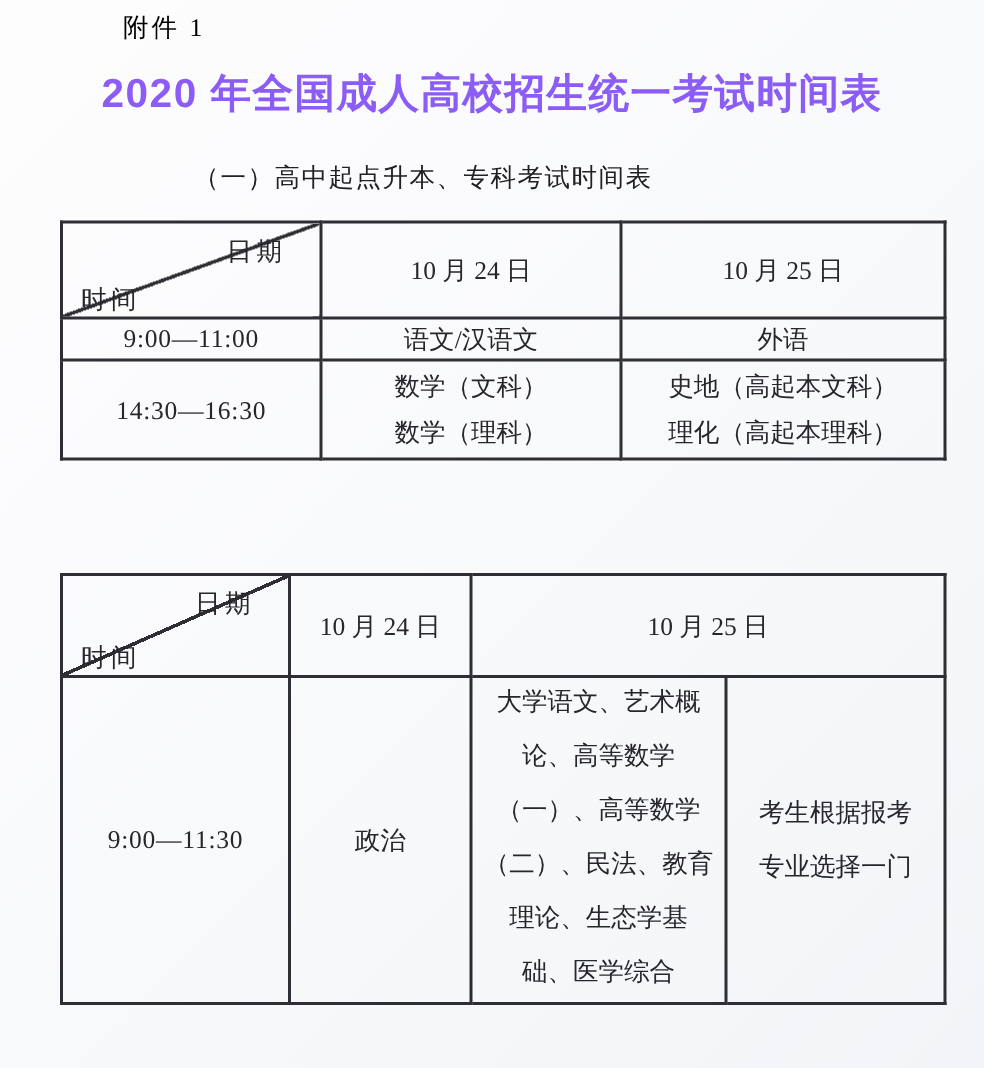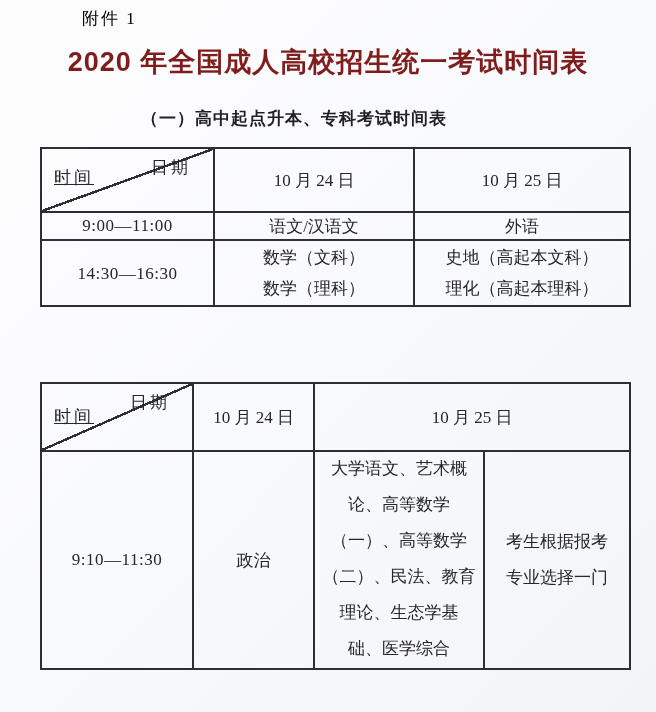--- a/index.html
+++ b/index.html
@@ -13,25 +13,25 @@
   }
   .page{position:absolute;inset:0;}
   .attachment{
     position:absolute;left:42px;top:7px;
     font-size:17px;letter-spacing:2px;color:#000000;margin-left:40px;
   }
   .title{
     position:absolute;left:0;top:44px;width:656px;
     text-align:center;font-size:27px;font-weight:bold;
     font-family:"Liberation Sans","DejaVu Sans",sans-serif;
-    letter-spacing:1px;color:#7f1d1d;margin:0;
+    letter-spacing:1px;color:#8b5cf6;margin:0;
   }
   .caption{
-    position:absolute;left:12px;width:564px;text-align:center;
-    font-size:17px;font-weight:bold;color:#202026;letter-spacing:1px;
+    position:absolute;left:0;width:564px;text-align:center;
+    font-size:17px;font-weight:normal;color:#202026;letter-spacing:1px;
   }
   .caption1{top:107px;}
   .caption2{top:346px;}
   table.t{
     position:absolute;left:40px;
     border-collapse:collapse;table-layout:fixed;
     font-size:17px;color:#26262c;
   }
   table.t1{top:147px;width:589px;}
   table.t2{top:382px;width:589px;}
@@ -51,21 +51,21 @@
   td.corner{
     position:relative;
     background-image:linear-gradient(to bottom right,
       transparent calc(50% - 1.2px),
       #2e2e34 calc(50% - 1.2px),
       #2e2e34 calc(50% + 1.2px),
       transparent calc(50% + 1.2px));
     margin-left:41px;
   }
   td.corner .date{position:absolute;top:7px;right:22px;letter-spacing:3px;}
-  td.corner .time{position:absolute;bottom:22px;left:12px;letter-spacing:3px;text-decoration:underline;}
+  td.corner .time{position:absolute;bottom:0;left:12px;letter-spacing:3px;}
   td.subjects{
     text-align:left;line-height:36px;
     padding-left:11px;padding-right:6px;font-family:Liberation Mono, monospace;
   }
   td.note{line-height:36px;}
   td.timecell{letter-spacing:0.5px;}
 </style>
 </head>
 <body>
 
@@ -118,21 +118,21 @@
     <tbody>
         <tr class="hdr">
       <td class="corner">
         <span class="date">日期</span>
         <span class="time">时间</span>
       </td>
       <td>10 月 24 日</td>
       <td colspan="2">10 月 25 日</td>
     </tr>
     <tr class="big">
-      <td class="timecell">9:10—11:30</td>
+      <td class="timecell">9:00—11:30</td>
       <td>政治</td>
       <td class="subjects">大学语文、艺术概
 论、高等数学
 （一）、高等数学
 （二）、民法、教育
 理论、生态学基
 础、医学综合</td>
       <td class="note">考生根据报考
 专业选择一门</td>
     </tr>

